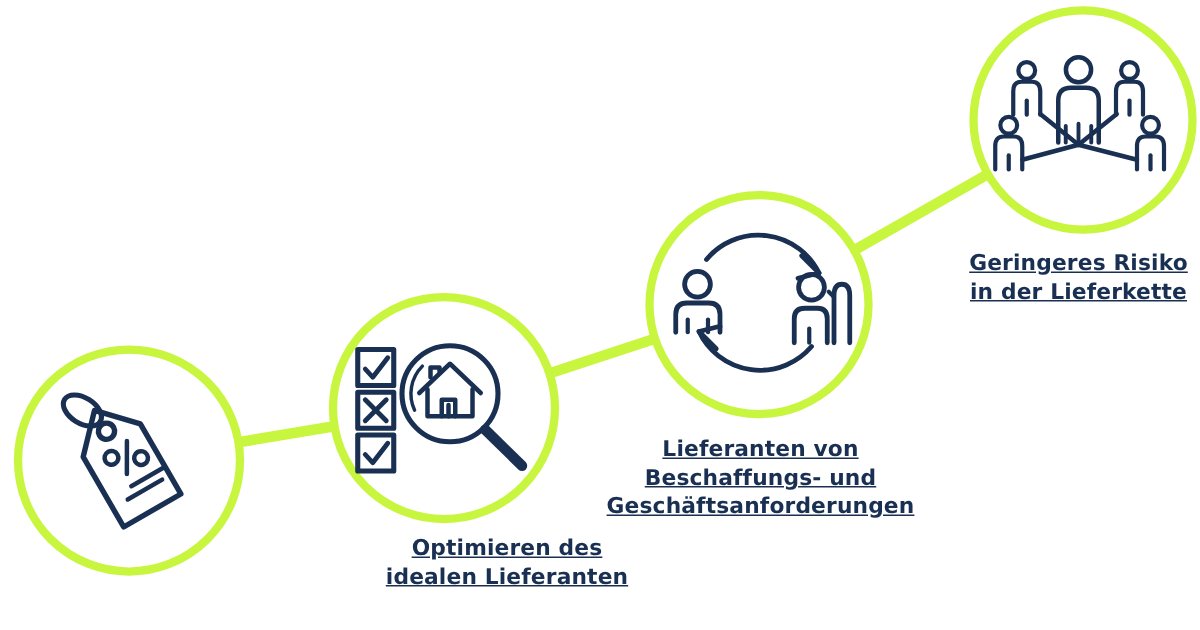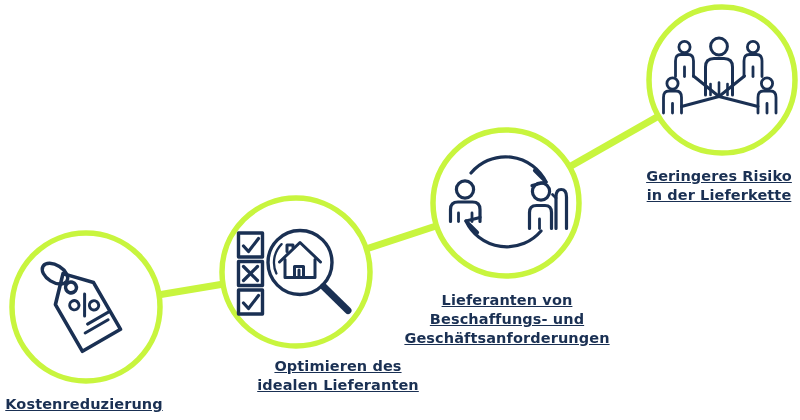--- a/index.html
+++ b/index.html
@@ -127,21 +127,20 @@
         <line x1="0" y1="5.5" x2="0" y2="15"></line>
       </g>
       <g stroke-width="2.8" transform="translate(767,98)">
         <circle cx="0" cy="-14.5" r="5.6"></circle>
         <path d="M -9,15 L -9,-0.5 Q -9,-7 -3.5,-7 L 3.5,-7 Q 9,-7 9,-0.5 L 9,15"></path>
         <line x1="0" y1="5.5" x2="0" y2="15"></line>
       </g>
     </g>
   </svg>
 
-  <div class="step-label" style="left:84px;  top:395px;">Kostenreduzierung</div>
   <div class="step-label" style="left:300px; top:357px;margin-left:38px;">Optimieren des
 idealen Lieferanten</div>
   <div class="step-label" style="left:507px; top:291px;">Lieferanten von
 Beschaffungs- und
 Geschäftsanforderungen</div>
   <div class="step-label" style="left:719px; top:167px;">Geringeres Risiko
 in der Lieferkette</div>
 
 </div>
 

